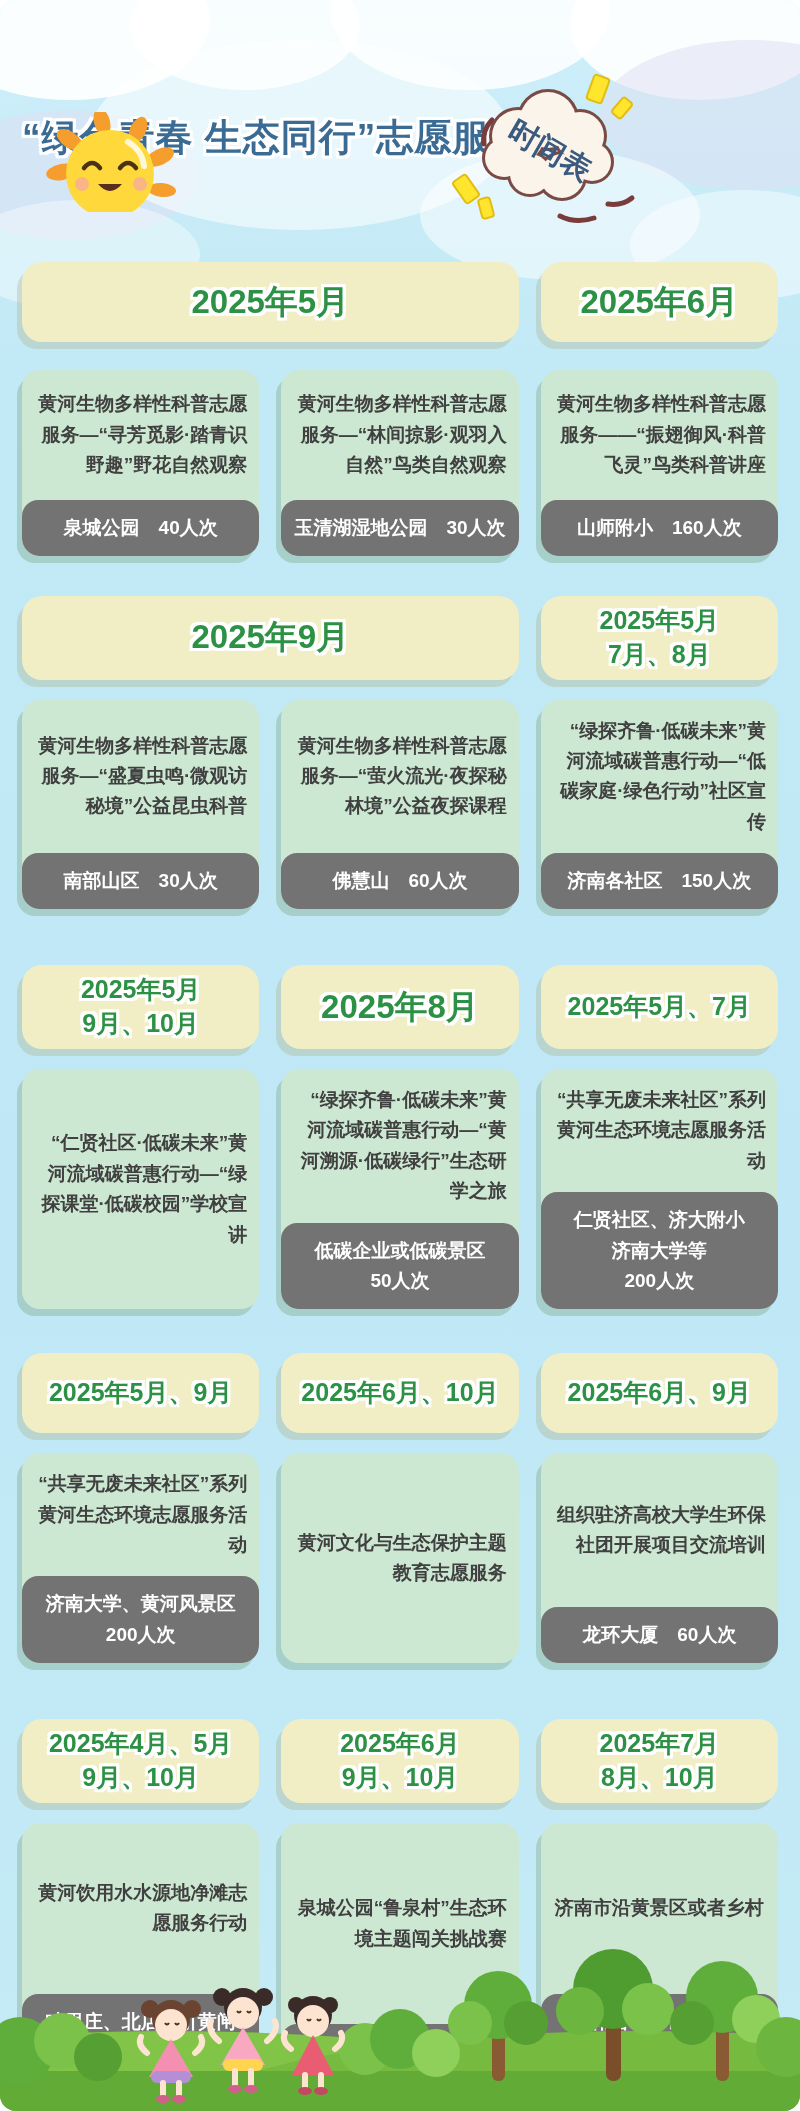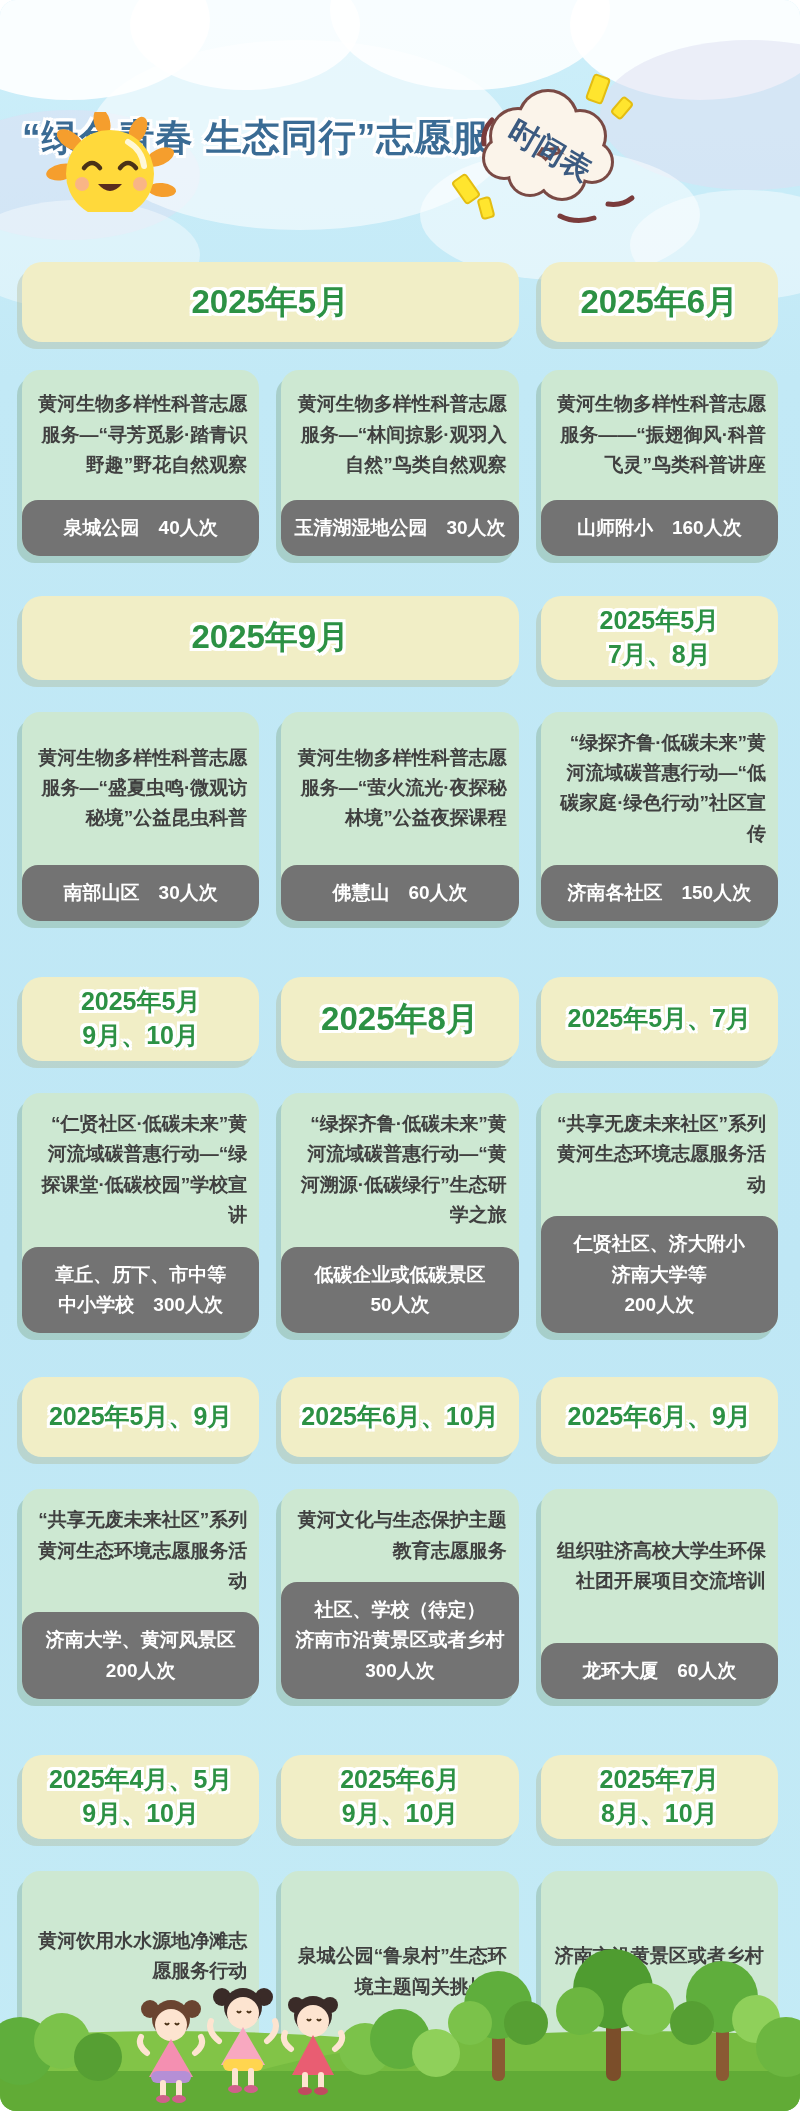--- a/index.html
+++ b/index.html
@@ -37,21 +37,21 @@
                font-size:19px;font-weight:bold;color:#ffffff;line-height:1.6;white-space:pre-line;}
   .rg1 .card-row,.rg2 .card-row{min-height:186px;}
   .rg3 .card-row{min-height:224px;}
   .rg4 .card-row{min-height:190px;}
   .rg5 .card-row{min-height:258px;}
   .rg1{margin-bottom:40px;}
   .rg2{margin-bottom:56px;}
   .rg3{margin-bottom:44px;}
   .rg4{margin-bottom:56px;}
   .rg5{margin-bottom:0;}
-  .rg2 .date-row,.rg3 .date-row,.rg4 .date-row,.rg5 .date-row{margin-bottom:32px;}
+  .rg2 .date-row,.rg3 .date-row,.rg4 .date-row,.rg5 .date-row{margin-bottom:20px;}
   
   .ground{position:absolute;left:0;bottom:0;width:800px;height:180px;}
 </style>
 </head>
 <body>
 
 <div class="poster">
 
   <div class="cloud" style="left:-70px;top:-60px;width:280px;height:160px;opacity:.9"></div>
   <div class="cloud" style="left:130px;top:-40px;width:230px;height:130px;opacity:.85"></div>
@@ -194,22 +194,20 @@
           </div>
         <div class="date-card">
             <span class="date-text">2025年5月、7月</span>
           </div>
       </div>
       <div class="card-row">
         <article class="activity-card">
           <div class="card-body">
               <p class="card-title">“仁贤社区·低碳未来”黄河流域碳普惠行动—“绿探课堂·低碳校园”学校宣讲</p>
             </div>
-          <div class="card-footer">章丘、历下、市中等
-中小学校　300人次</div>
         </article>
         <article class="activity-card">
           <div class="card-body">
               <p class="card-title">“绿探齐鲁·低碳未来”黄河流域碳普惠行动—“黄河溯源·低碳绿行”生态研学之旅</p>
             </div>
           <div class="card-footer">低碳企业或低碳景区
 50人次</div>
         </article>
         <article class="activity-card">
           <div class="card-body">
@@ -239,23 +237,20 @@
           <div class="card-body">
               <p class="card-title">“共享无废未来社区”系列黄河生态环境志愿服务活动</p>
             </div>
           <div class="card-footer">济南大学、黄河风景区
 200人次</div>
         </article>
         <article class="activity-card">
           <div class="card-body">
               <p class="card-title">黄河文化与生态保护主题教育志愿服务</p>
             </div>
-          <div class="card-footer">社区、学校（待定）
-济南市沿黄景区或者乡村
-300人次</div>
         </article>
         <article class="activity-card">
           <div class="card-body">
               <p class="card-title">组织驻济高校大学生环保社团开展项目交流培训</p>
             </div>
           <div class="card-footer">龙环大厦　60人次</div>
         </article>
       </div>
     </section>
 

